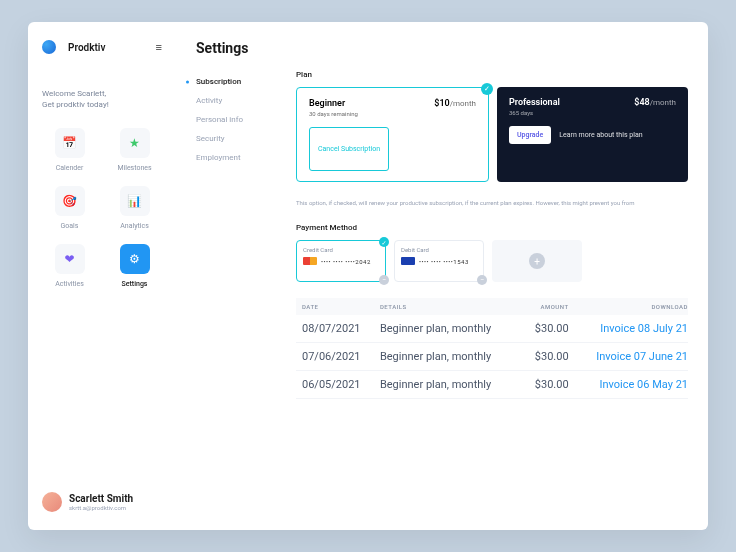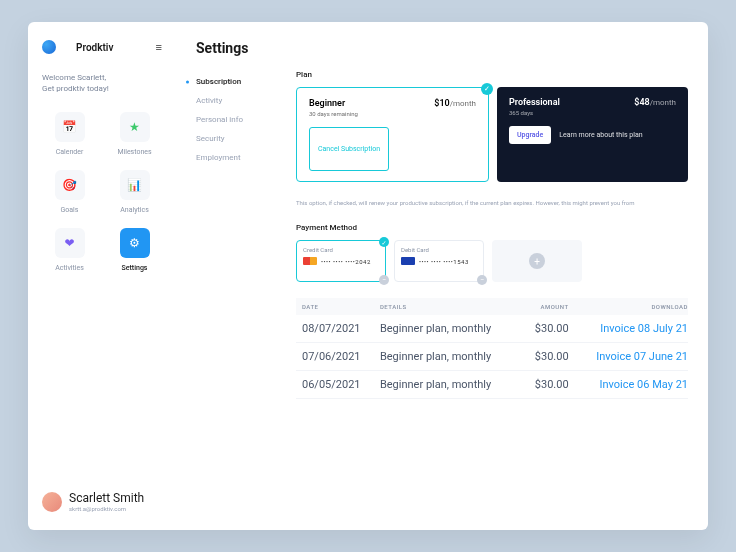--- a/index.html
+++ b/index.html
@@ -1,32 +1,32 @@
 <!DOCTYPE html>
 <html><head>
 <meta charset="utf-8">
 <style>
 *{margin:0;padding:0;box-sizing:border-box;font-family:-apple-system,BlinkMacSystemFont,"Segoe UI",Roboto,sans-serif}
 body{background:#c4d2e0;width:736px;height:552px;overflow:hidden;padding:22px 28px}
 .app{background:#fff;border-radius:6px;width:100%;height:100%;display:flex;box-shadow:0 10px 30px rgba(0,0,0,.08)}
 .sidebar{width:148px;padding:18px 14px;display:flex;flex-direction:column}
-.brand{display:flex;align-items:center;gap:20px;margin-bottom:4px}
+.brand{display:flex;align-items:center;gap:12px;margin-bottom:20px}
 .brand-logo{width:14px;height:14px;border-radius:50%;background:radial-gradient(circle at 30% 30%,#3da8f5,#1968d6)}
 .brand-name{font-size:10px;font-weight:600;color:#1a1a1a}
 .menu-toggle{margin-left:auto;color:#333;font-size:11px;cursor:pointer}
 .welcome{font-size:8px;color:#7a8599;line-height:1.4;margin:14px 0 18px}
 .nav-grid{display:grid;grid-template-columns:1fr 1fr;gap:14px 10px}
 .nav-item{display:flex;flex-direction:column;align-items:center;gap:6px;cursor:pointer}
 .nav-icon{width:30px;height:30px;border-radius:6px;background:#f5f7fa;display:flex;align-items:center;justify-content:center;font-size:12px}
 .nav-item.active .nav-icon{background:#2196f3;color:#fff}
 .nav-label{font-size:7px;color:#8a94a6}
 .nav-item.active .nav-label{color:#1a1a1a;font-weight:500}
 .user-card{margin-top:auto;display:flex;align-items:center;gap:7px}
 .avatar{width:20px;height:20px;border-radius:50%;background:linear-gradient(135deg,#f5b299,#e8897a)}
-.user-name{font-size:12px;font-weight:400;color:#1a1a1a}
+.user-name{font-size:10px;font-weight:700;color:#1a1a1a}
 .user-email{font-size:6px;color:#9aa3b5}
 .content{flex:1;padding:18px 20px;display:flex;gap:20px;overflow:hidden}
 .page-title{font-size:14px;font-weight:700;color:#1a1a1a;margin-bottom:16px}
 .subnav{width:80px}
 .subnav-item{font-size:8px;color:#9aa3b5;padding:5px 0;cursor:pointer;position:relative}
 .subnav-item.active{color:#1a1a1a;font-weight:500}
 .subnav-item.active::before{content:"";position:absolute;left:-10px;top:50%;transform:translateY(-50%);width:3px;height:3px;border-radius:50%;background:#2196f3}
 .main{flex:1;overflow-y:auto}
 .section-label{font-size:8px;color:#1a1a1a;font-weight:500;margin-bottom:8px}
 .plans{display:flex;gap:8px;margin-bottom:16px}

